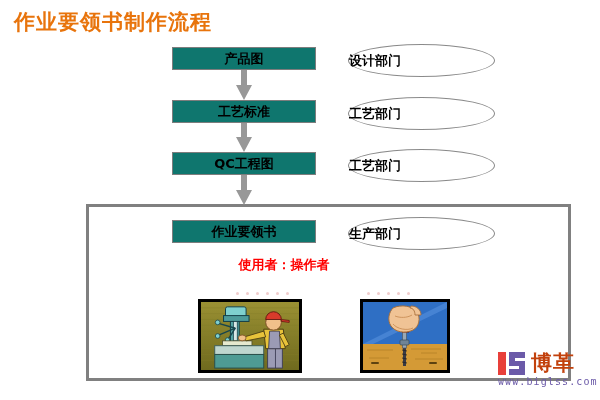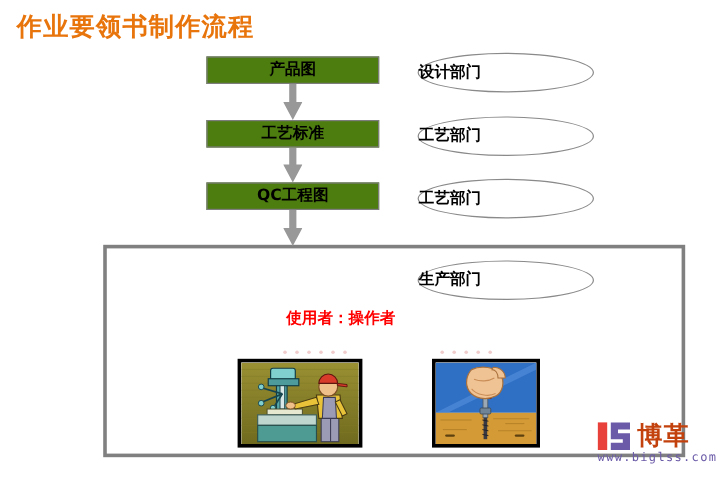--- a/index.html
+++ b/index.html
@@ -46,21 +46,21 @@
     background: transparent;
   }
 
   
   .proc-box {
     position: absolute;
     width: 144px;
     height: 23px;
     border: 1px solid #7d7d7d;
     box-sizing: border-box;
-    background: #4d7c0f;
+    background: #0f766e;
     display: flex;
     align-items: center;
     justify-content: center;
   }
   .proc-box .label {
     font-size: 13px;
     font-weight: bold;
     color: #000000;
     line-height: 1;
     white-space: nowrap;
@@ -214,20 +214,23 @@
   </div>
 
   <div class="proc-box box-1">
     <span class="label">产品图</span>
   </div>
   <div class="proc-box box-2">
     <span class="label">工艺标准</span>
   </div>
   <div class="proc-box box-3">
     <span class="label">QC工程图</span>
+  </div>
+  <div class="proc-box box-4">
+    <span class="label">作业要领书</span>
   </div>
 
   <div class="dept-ellipse ell-1">
     <span class="label">设计部门</span>
   </div>
   <div class="dept-ellipse ell-2">
     <span class="label">工艺部门</span>
   </div>
   <div class="dept-ellipse ell-3">
     <span class="label">工艺部门</span>

